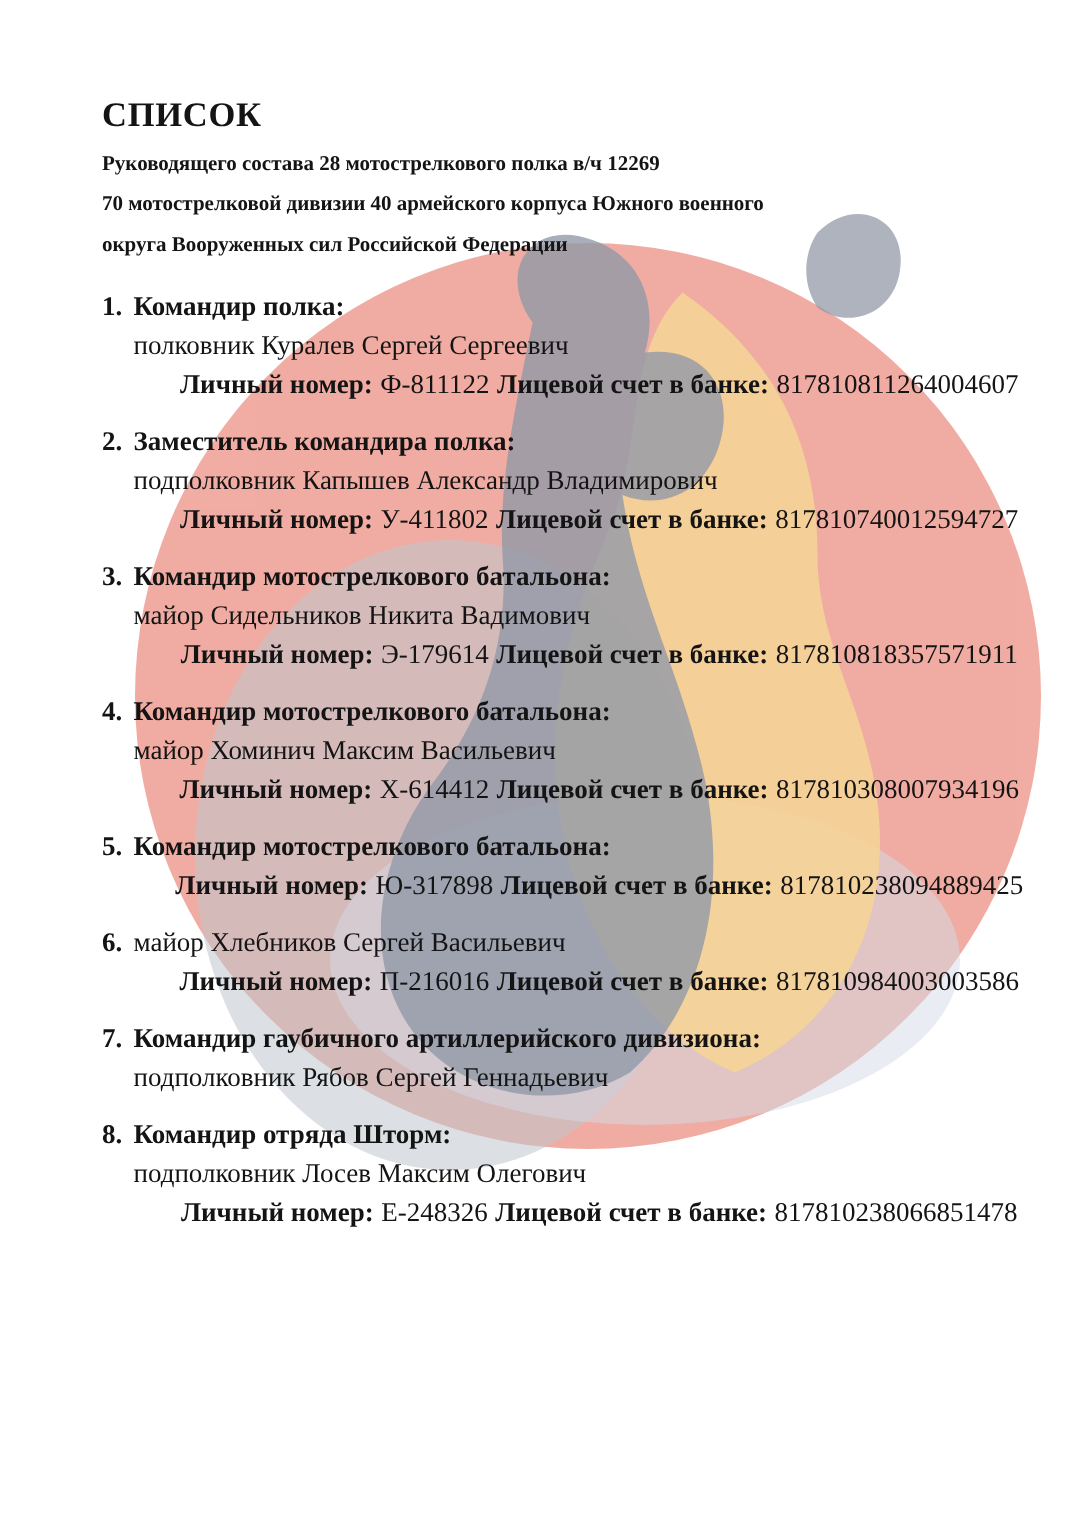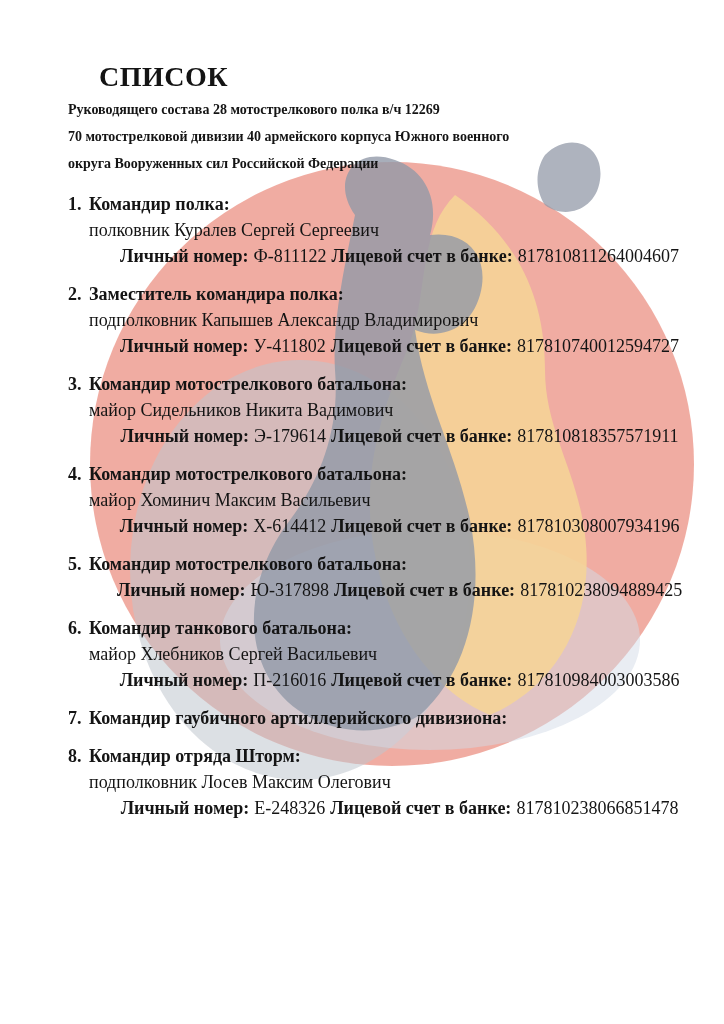--- a/index.html
+++ b/index.html
@@ -12,23 +12,22 @@
     overflow: hidden;
   }
   .watermark {
     position: absolute; left: 0; top: 0; width: 724px; height: 1024px;
     z-index: 0; pointer-events: none;
   }
   .doc {
     position: absolute; left: 68px; top: 62px; width: 642px; z-index: 1;
   }
   .title {
-    font-size: 28px; font-weight: bold; line-height: 30px; margin-bottom: 4px;
+    font-size: 23px; font-weight: bold; line-height: 30px; margin-bottom: 4px;
     letter-spacing: 0.5px;
-    margin-left: 31px;
   }
   .subtitle-line {
     font-size: 14px; font-weight: bold; line-height: 27px;
   }
   .entries { margin-top: 14px; }
   .entry {
     position: relative; padding-left: 21px; margin-bottom: 12px;
     font-size: 18px; line-height: 26px;
   }
   .entry .num { position: absolute; left: 0; font-weight: bold; }
@@ -112,33 +111,33 @@
         <span>Командир мотострелкового батальона:</span>
       </div>
       <div class="entry-meta">
         <span class="piece lbl">Личный номер:</span><span class="piece">Ю-317898</span><span class="piece lbl">Лицевой счет в банке:</span><span>817810238094889425</span>
       </div>
     </div>
 
     <div class="entry">
       <div class="entry-title">
         <span class="num">6.</span>
-        <span>Командир танкового батальона:</span>
       </div>
       <div class="entry-person">майор Хлебников Сергей Васильевич</div>
       <div class="entry-meta">
         <span class="piece lbl">Личный номер:</span><span class="piece">П-216016</span><span class="piece lbl">Лицевой счет в банке:</span><span>817810984003003586</span>
       </div>
     </div>
 
     <div class="entry">
       <div class="entry-title">
         <span class="num">7.</span>
         <span>Командир гаубичного артиллерийского дивизиона:</span>
       </div>
+      <div class="entry-person">подполковник Рябов Сергей Геннадьевич</div>
     </div>
 
     <div class="entry">
       <div class="entry-title">
         <span class="num">8.</span>
         <span>Командир отряда Шторм:</span>
       </div>
       <div class="entry-person">подполковник Лосев Максим Олегович</div>
       <div class="entry-meta">
         <span class="piece lbl">Личный номер:</span><span class="piece">Е-248326</span><span class="piece lbl">Лицевой счет в банке:</span><span>817810238066851478</span>

